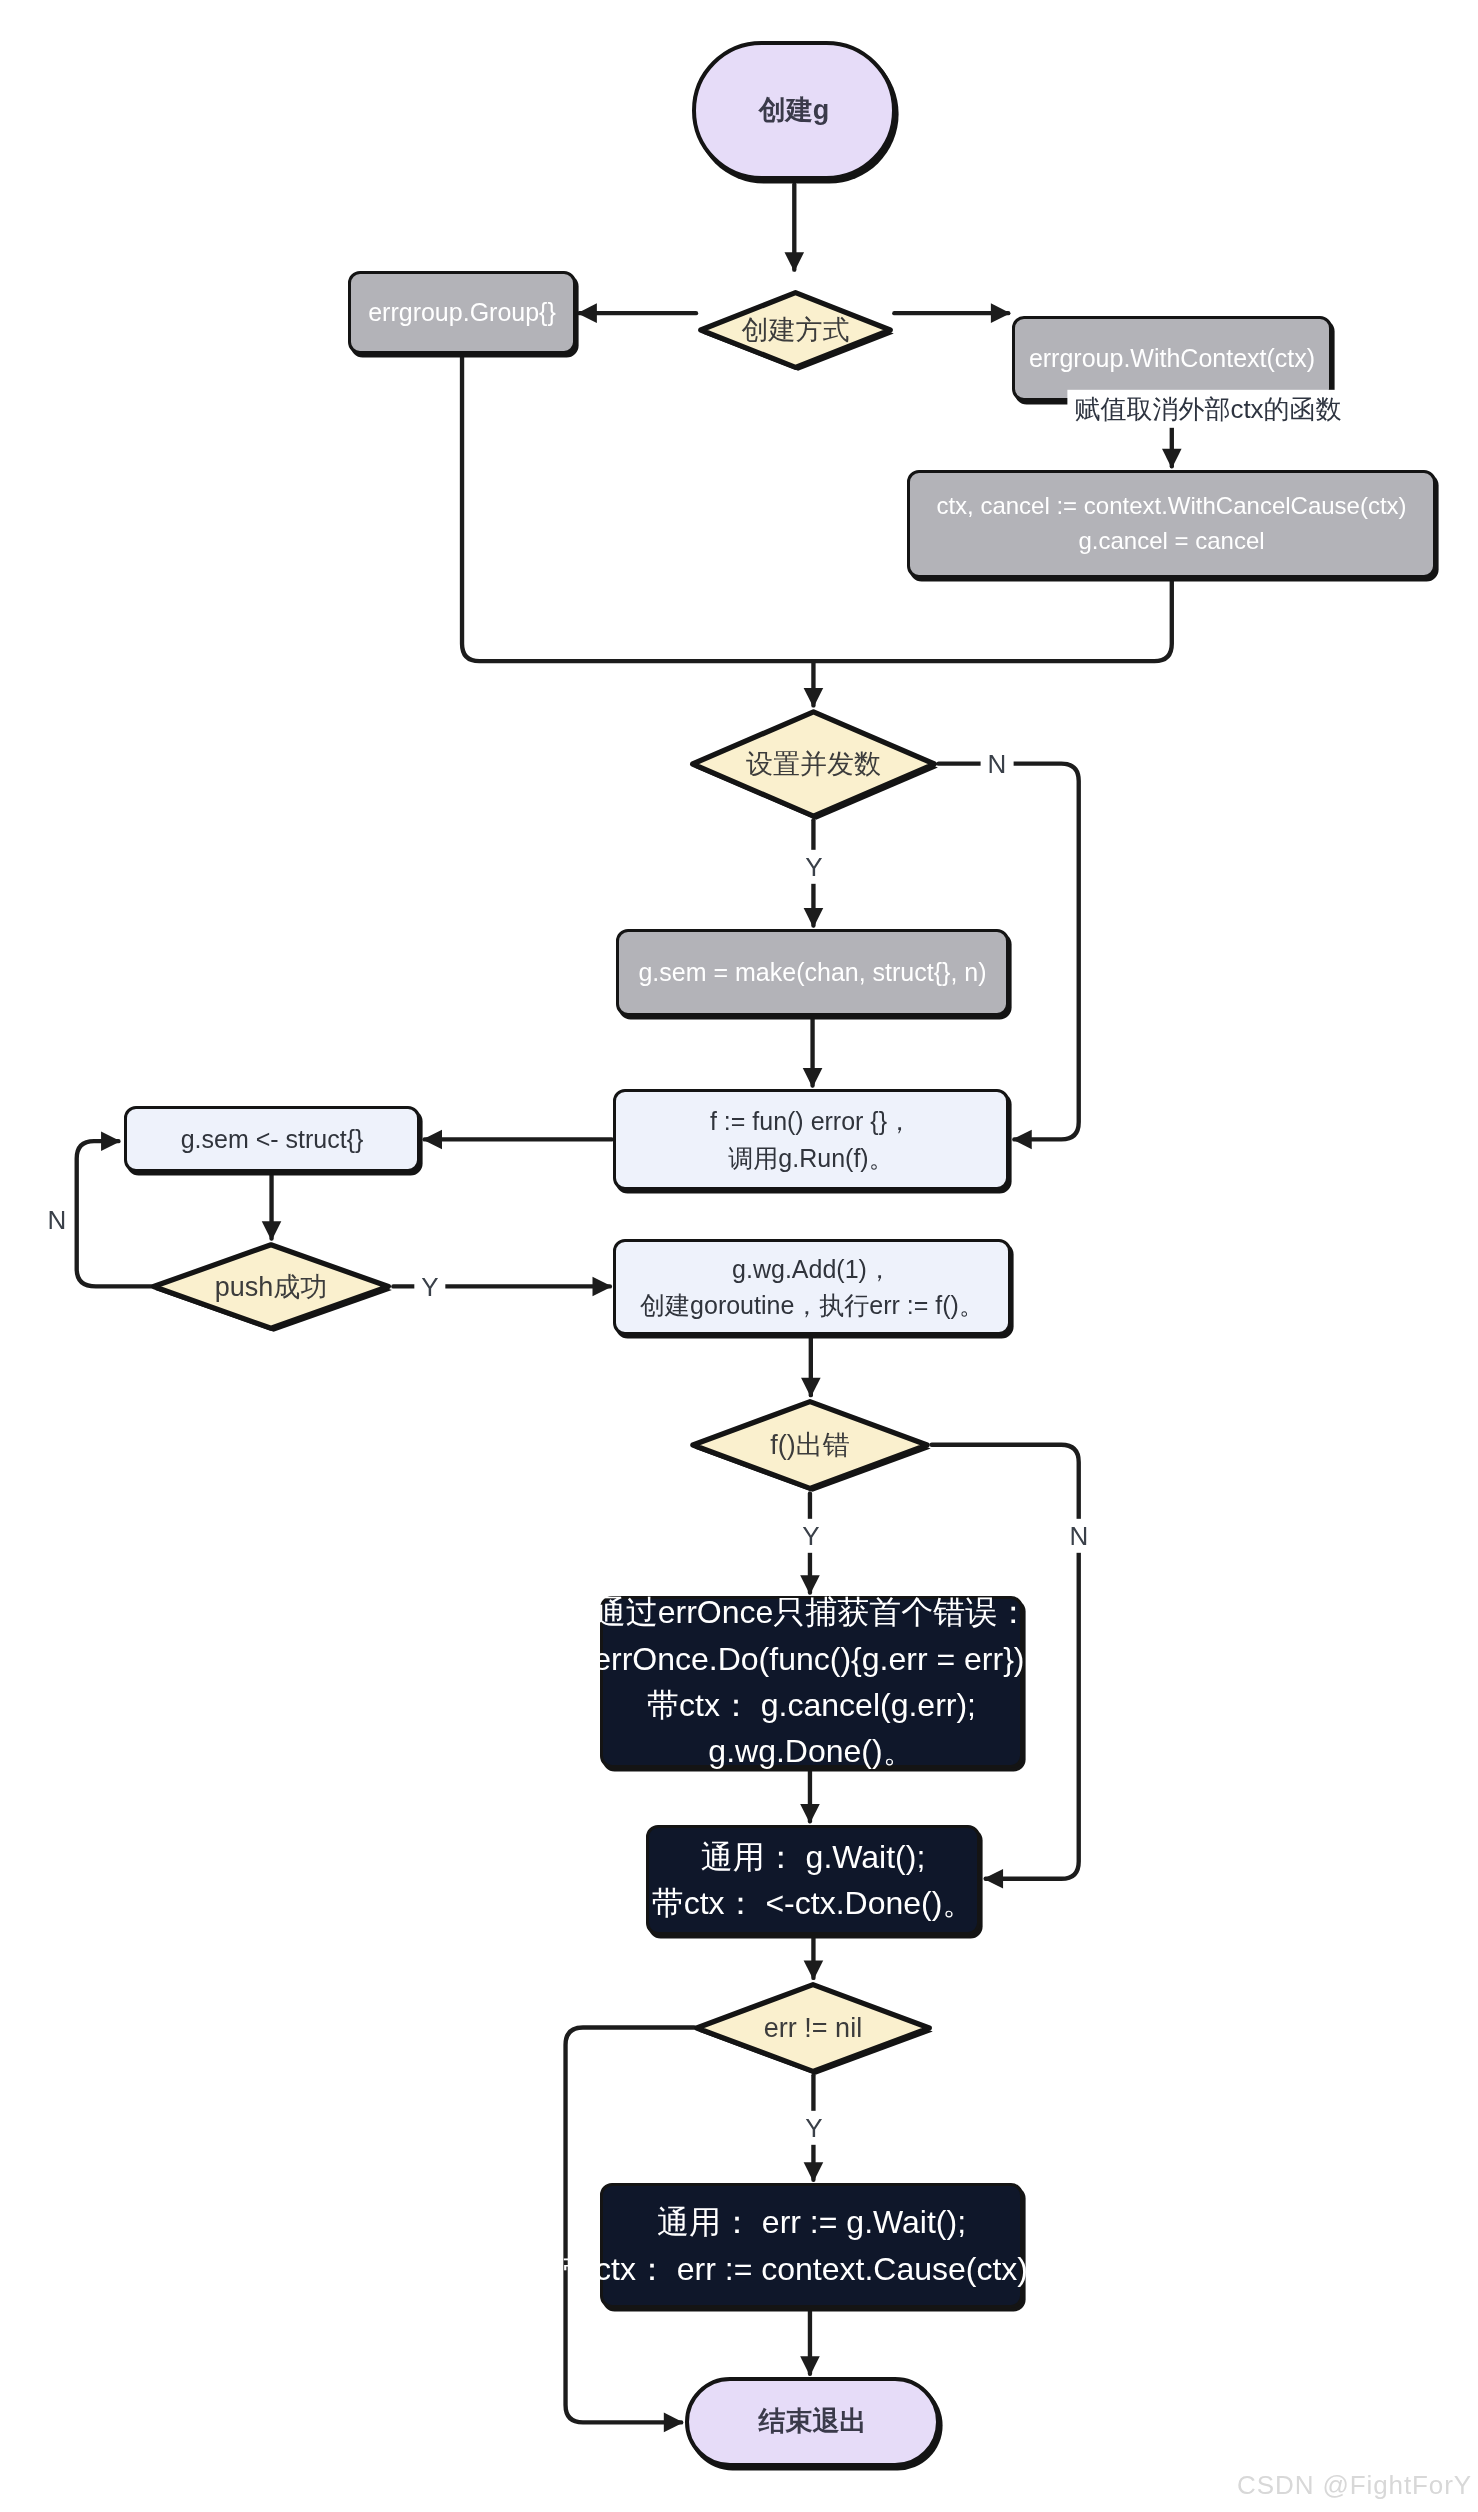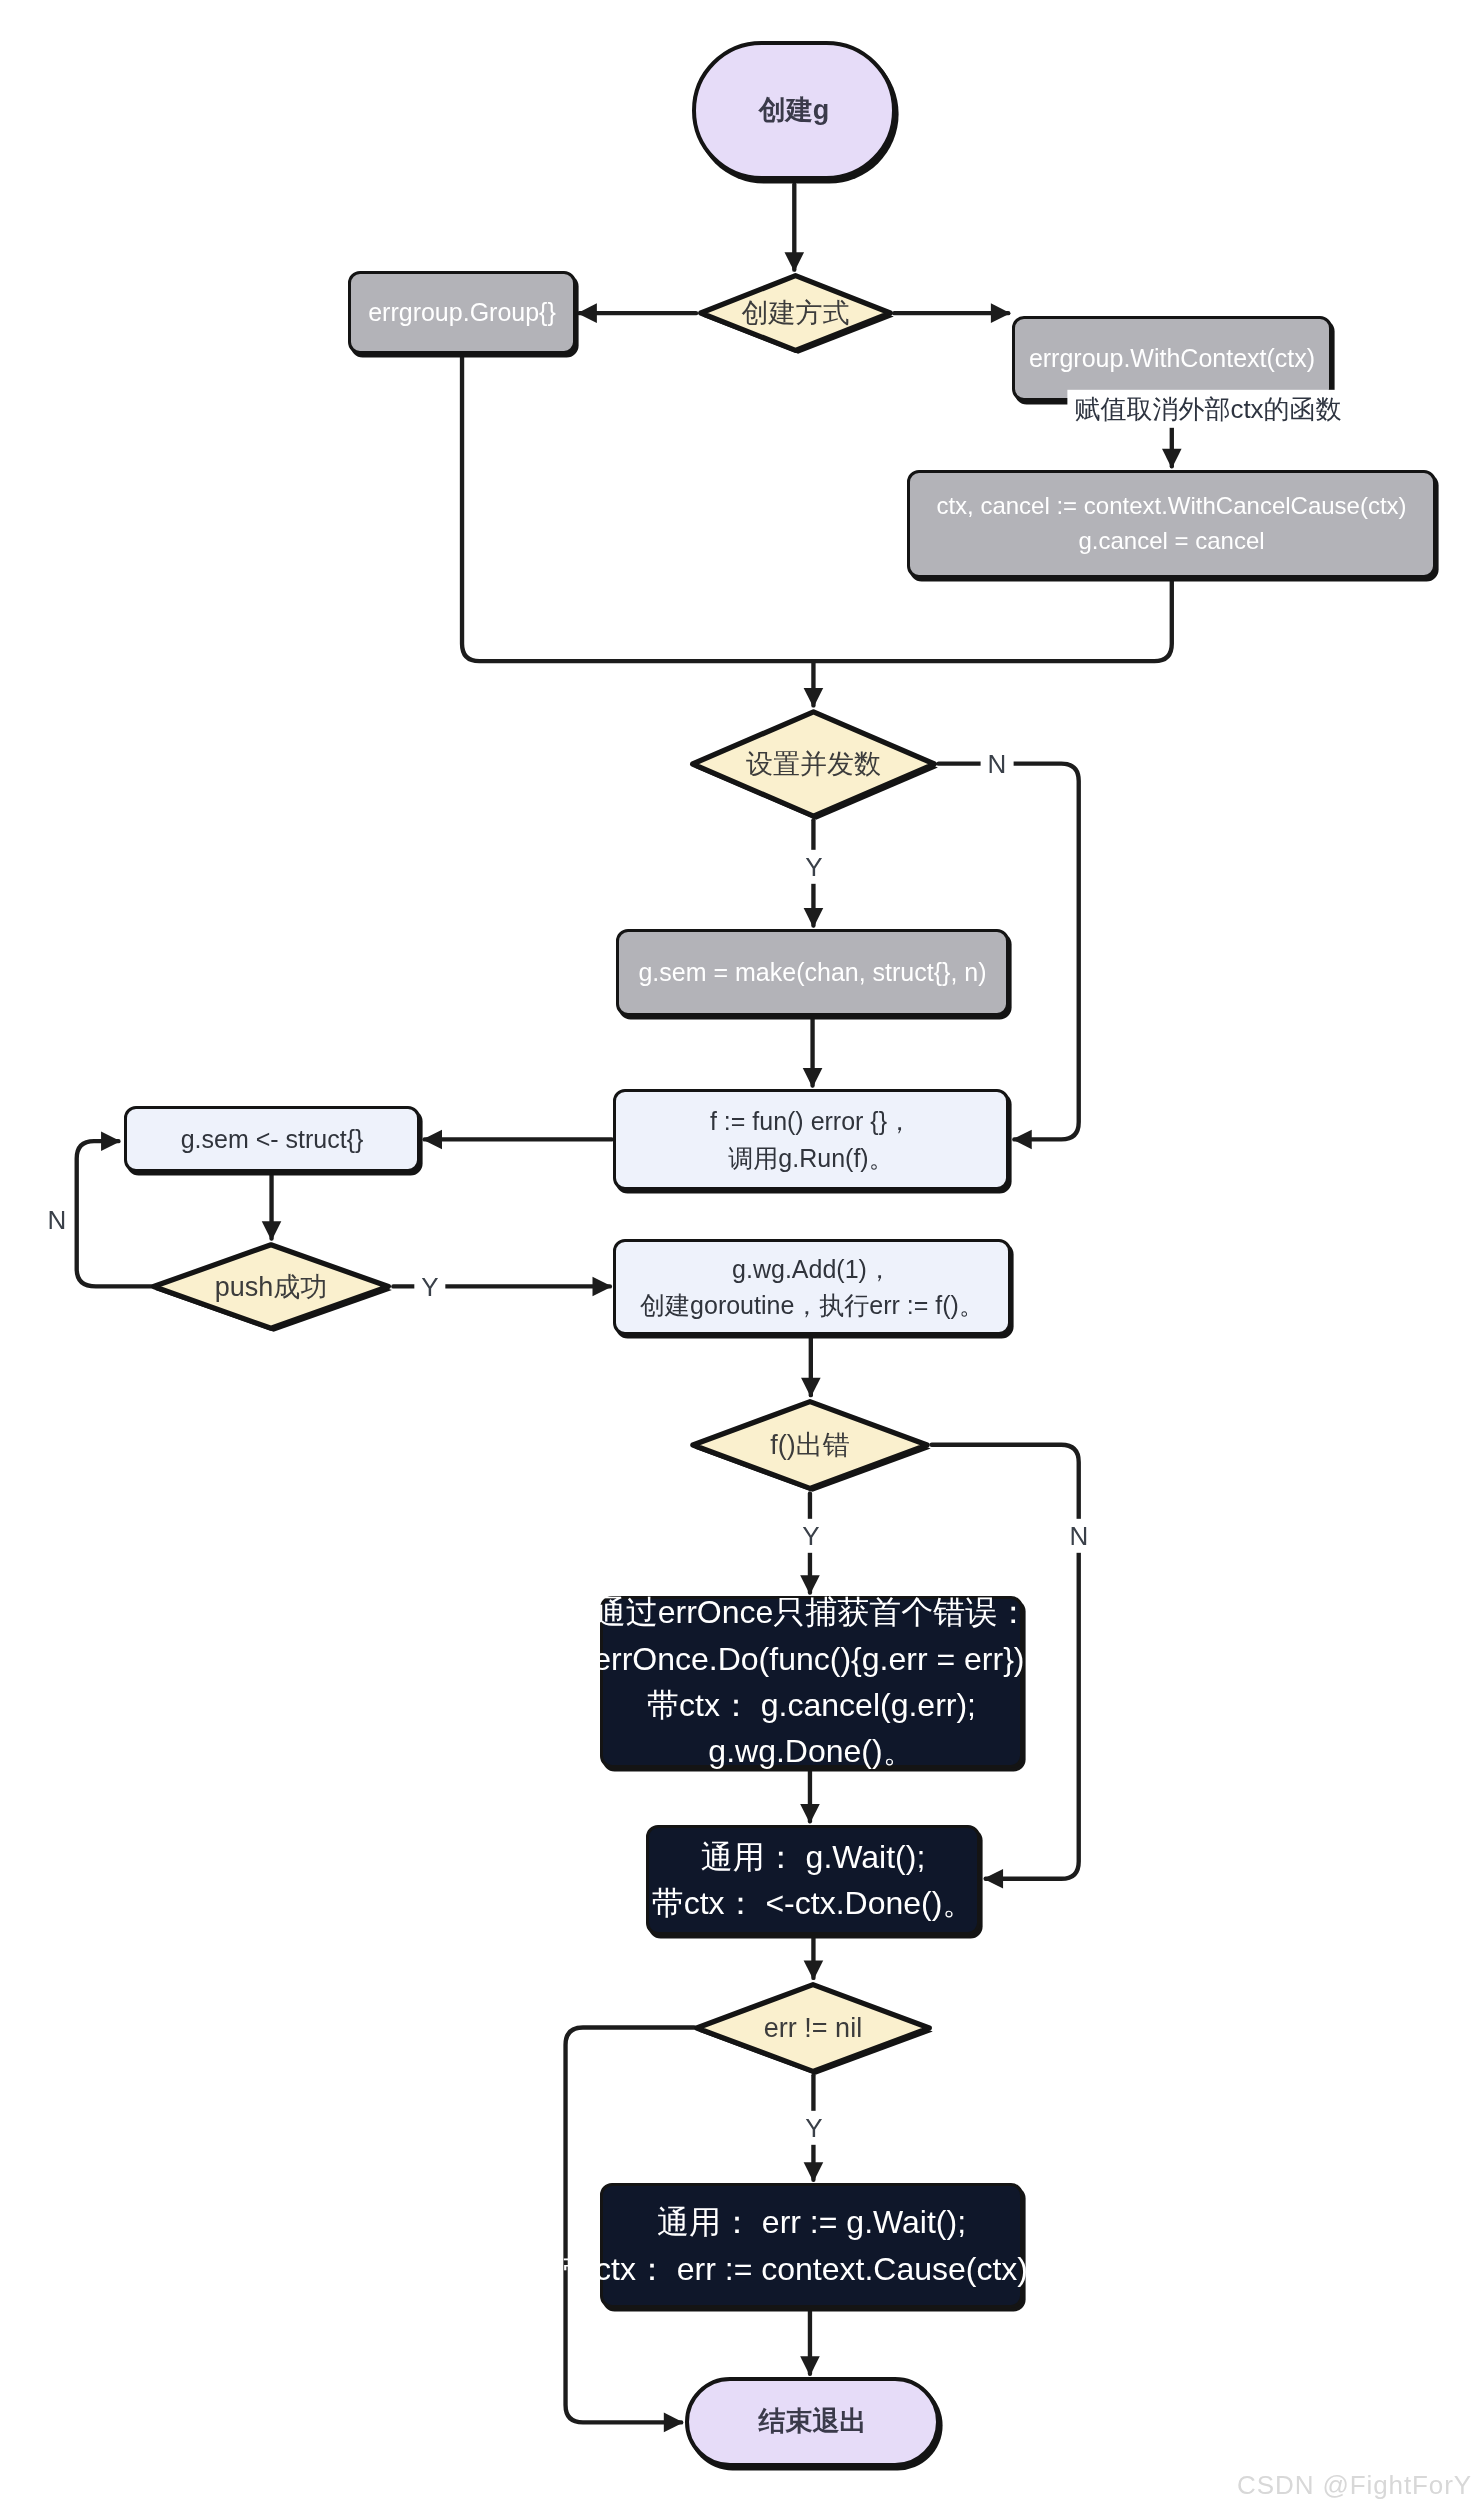--- a/index.html
+++ b/index.html
@@ -86,21 +86,21 @@
       <path d="M798 2331 L670 2331 Q650 2331 650 2351 L650 2765 Q650 2785 670 2785 L783 2785" marker-end="url(#arrow)"></path>
 
       <path d="M931 2655 L931 2729" marker-end="url(#arrow)"></path>
     </g>
   </svg>
 
   <div class="node stadium" style="left:692px;top:41px;width:204px;height:139px;border-radius:71px;">
     <span>创建g</span>
   </div>
 
-  <div class="diamond" style="left:698px;top:273px;width:195px;height:80px;">
+  <div class="diamond" style="left:698px;top:290px;width:195px;height:80px;">
     <svg width="195" height="80" viewBox="0 0 224 92">
       <polygon points="115,7 225,50 115,93 5,50" fill="#141414"></polygon>
       <polygon points="112,3 221,46 112,89 3,46" fill="#faf0ce" stroke="#141414" stroke-width="6" stroke-linejoin="round"></polygon>
     </svg>
     <span class="dlabel">创建方式</span>
   </div>
 
   <div class="node gray" style="left:348px;top:271px;width:228px;height:83px;">
     <span>errgroup.Group{}</span>
   </div>

